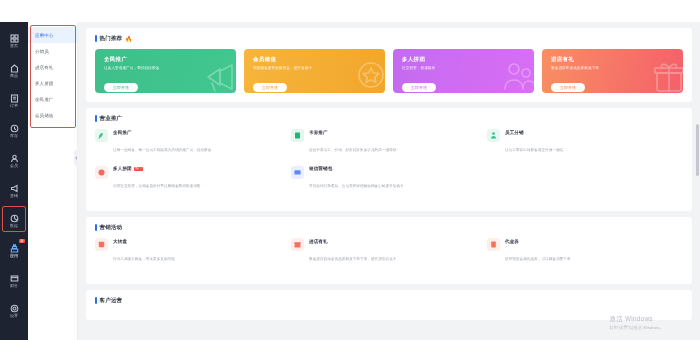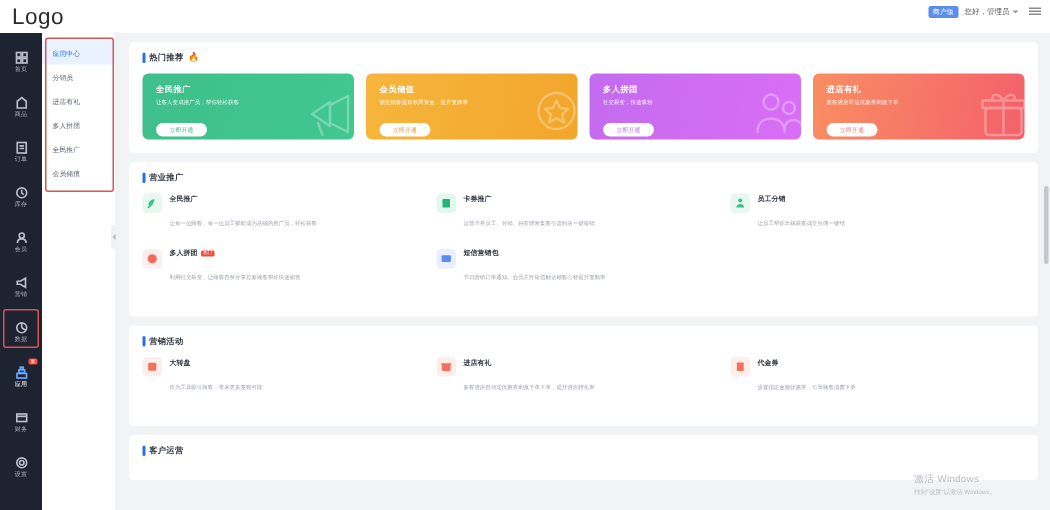--- a/index.html
+++ b/index.html
@@ -182,35 +182,20 @@
     color: #b7bcc4; pointer-events: none; z-index: 20;
   }
   .wm1 { font-size: 6.5px; letter-spacing: .2px; }
   .wm2 { font-size: 4.2px; margin-top: 1px; }
 </style>
 </head>
 <body>
 
 <div id="app">
 
-  <div class="header">
-    <div class="logo">Logo</div>
-    <div class="header-right">
-      <span class="hdr-badge">商户版</span>
-      <span class="hdr-user">
-        <span>您好，管理员</span>
-        <i class="caret-dn"></i>
-      </span>
-      <span class="hamburger">
-        <i></i>
-          <i></i>
-          <i></i>
-      </span>
-    </div>
-  </div>
 
   <div class="rail" id="rail">
   <div class="rail-item">
     <span class="rail-ico">
           <svg viewBox="0 0 9 9" width="9" height="9">
             <rect x="1" y="1" width="3" height="3" fill="none" stroke="#b9c0cc" stroke-width="1.1"></rect>
             <rect x="5" y="1" width="3" height="3" fill="none" stroke="#b9c0cc" stroke-width="1.1"></rect>
             <rect x="1" y="5" width="3" height="3" fill="none" stroke="#b9c0cc" stroke-width="1.1"></rect>
             <rect x="5" y="5" width="3" height="3" fill="none" stroke="#b9c0cc" stroke-width="1.1"></rect>
           </svg>

